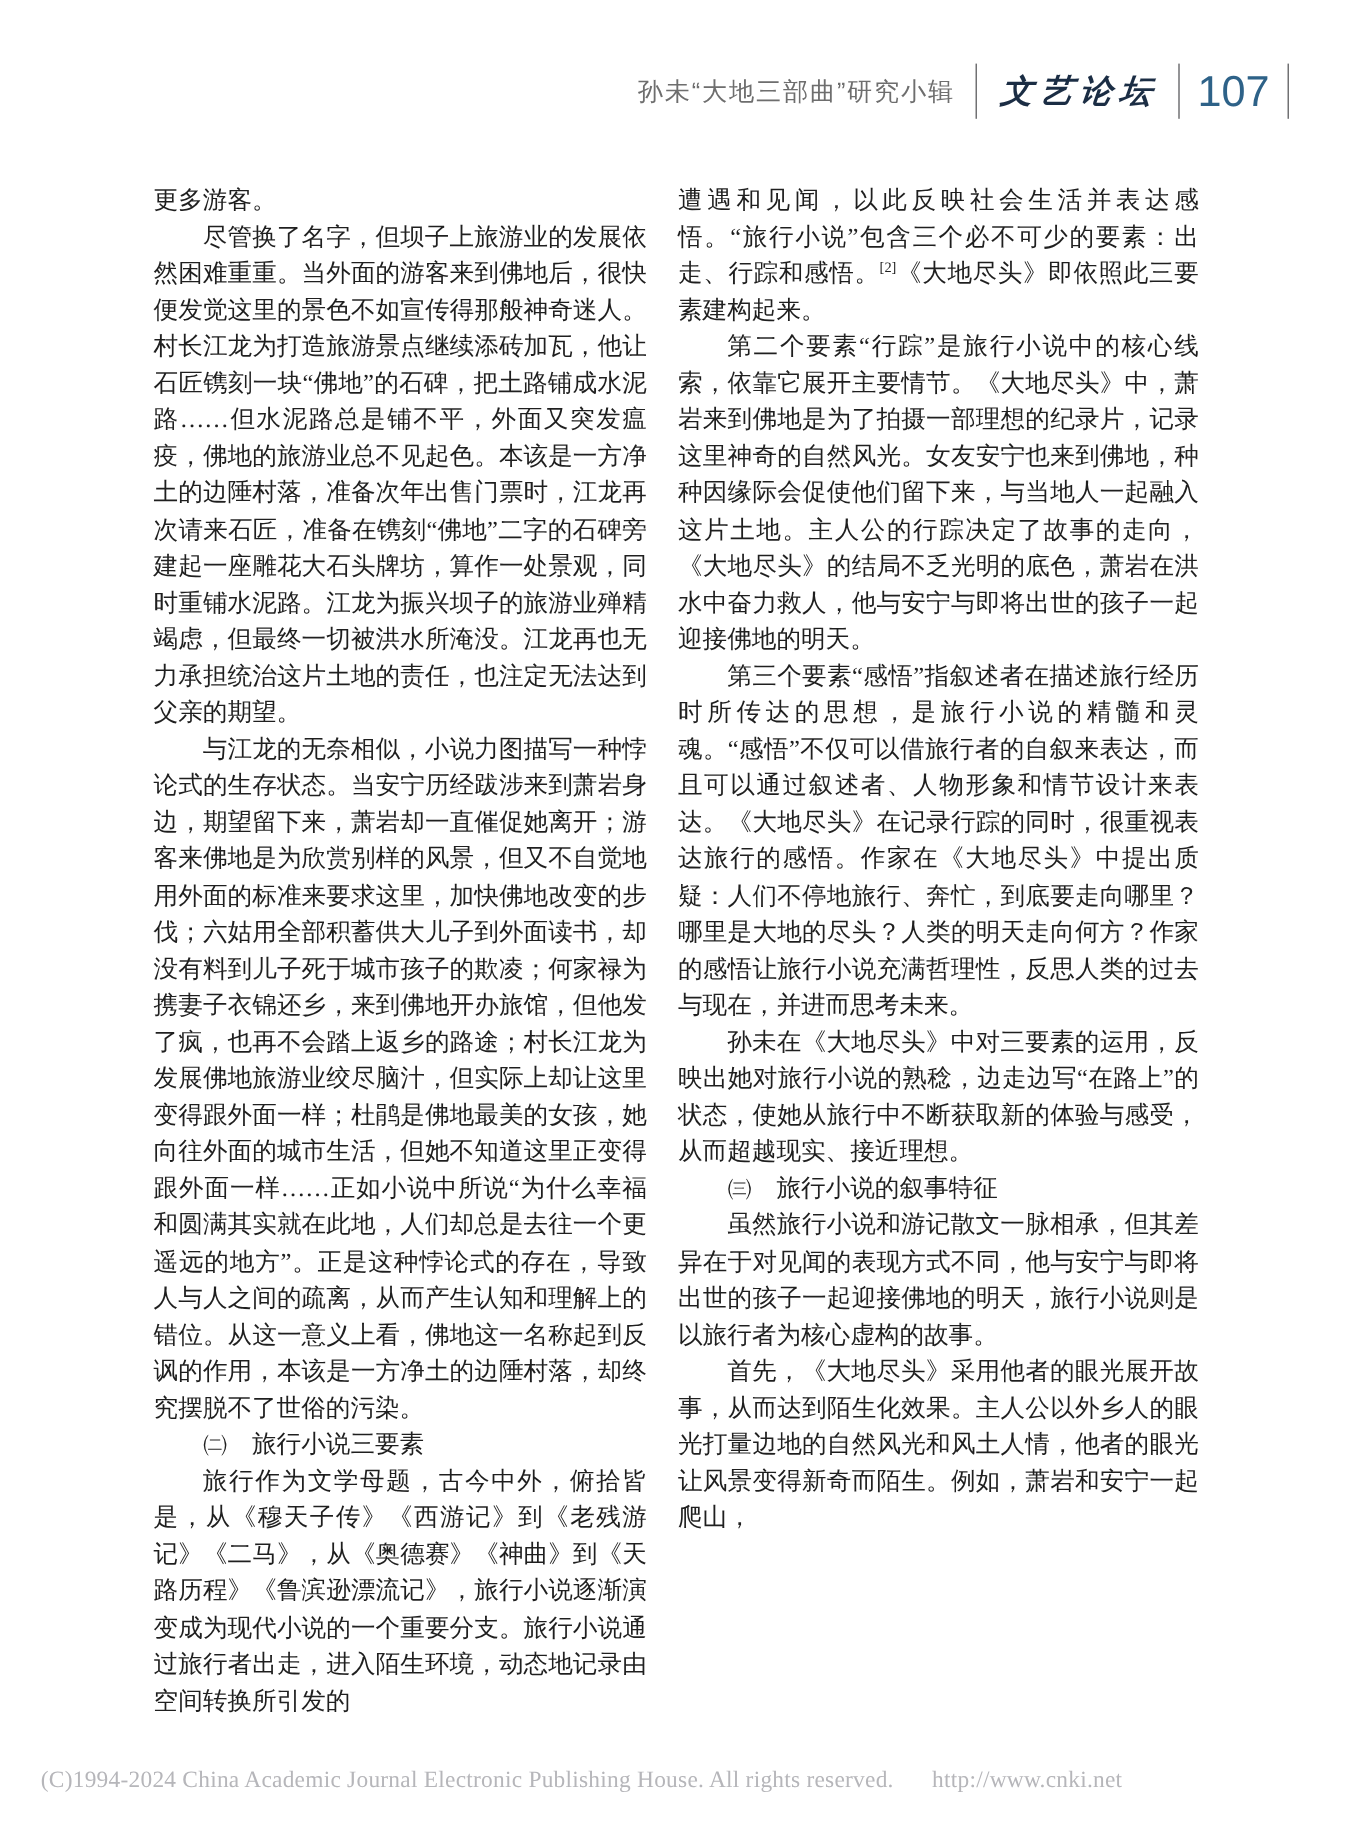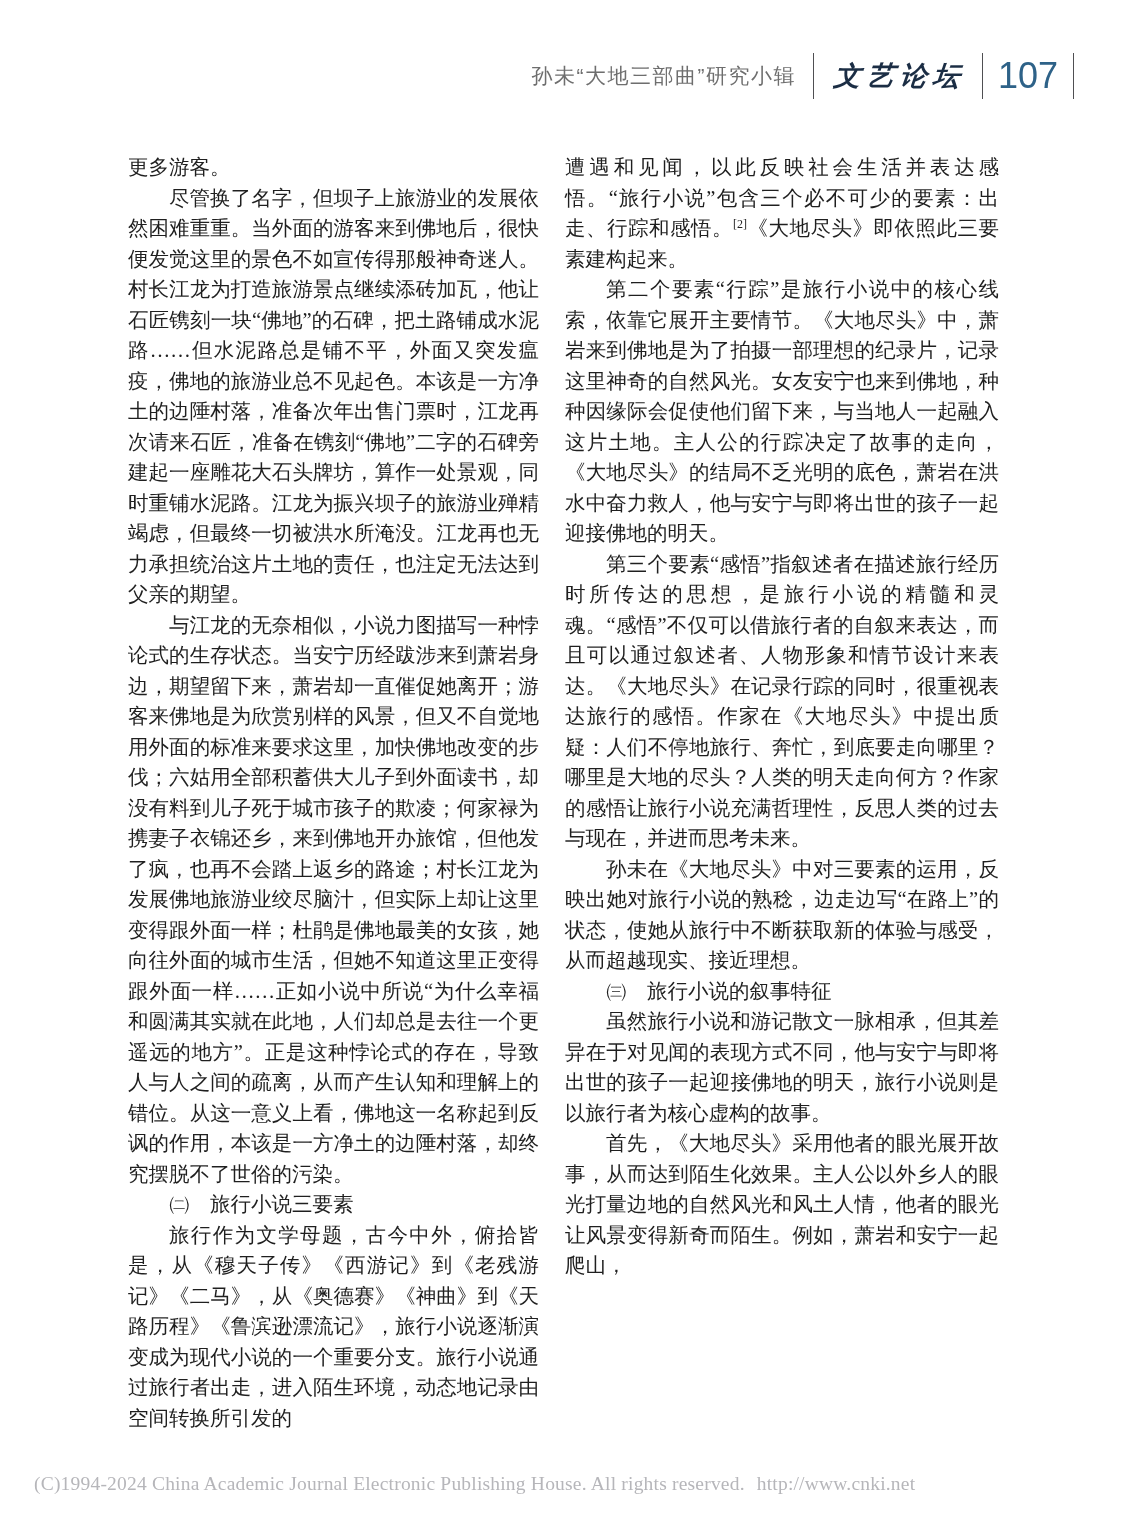--- a/index.html
+++ b/index.html
@@ -74,21 +74,21 @@
   
   .footer {
     position:absolute;
     top:1473px; left:34px;
     font-family:"Liberation Serif", serif;
     font-size:19.5px;
     color:#b6b6ba;
     letter-spacing:0.2px;
     white-space:nowrap;
   }
-  .footer .url { margin-left:12px;font-family:Liberation Serif, serif; }
+  .footer .url { margin-left:32px;font-family:Liberation Serif, serif; }
 </style>
 </head>
 <body>
 
 <div class="header">
   <span class="topic">孙未“大地三部曲”研究小辑</span>
   <div class="hdiv"></div>
   <span class="logo">文艺论坛</span>
   <div class="hdiv"></div>
   <span class="pagenum">107</span>

